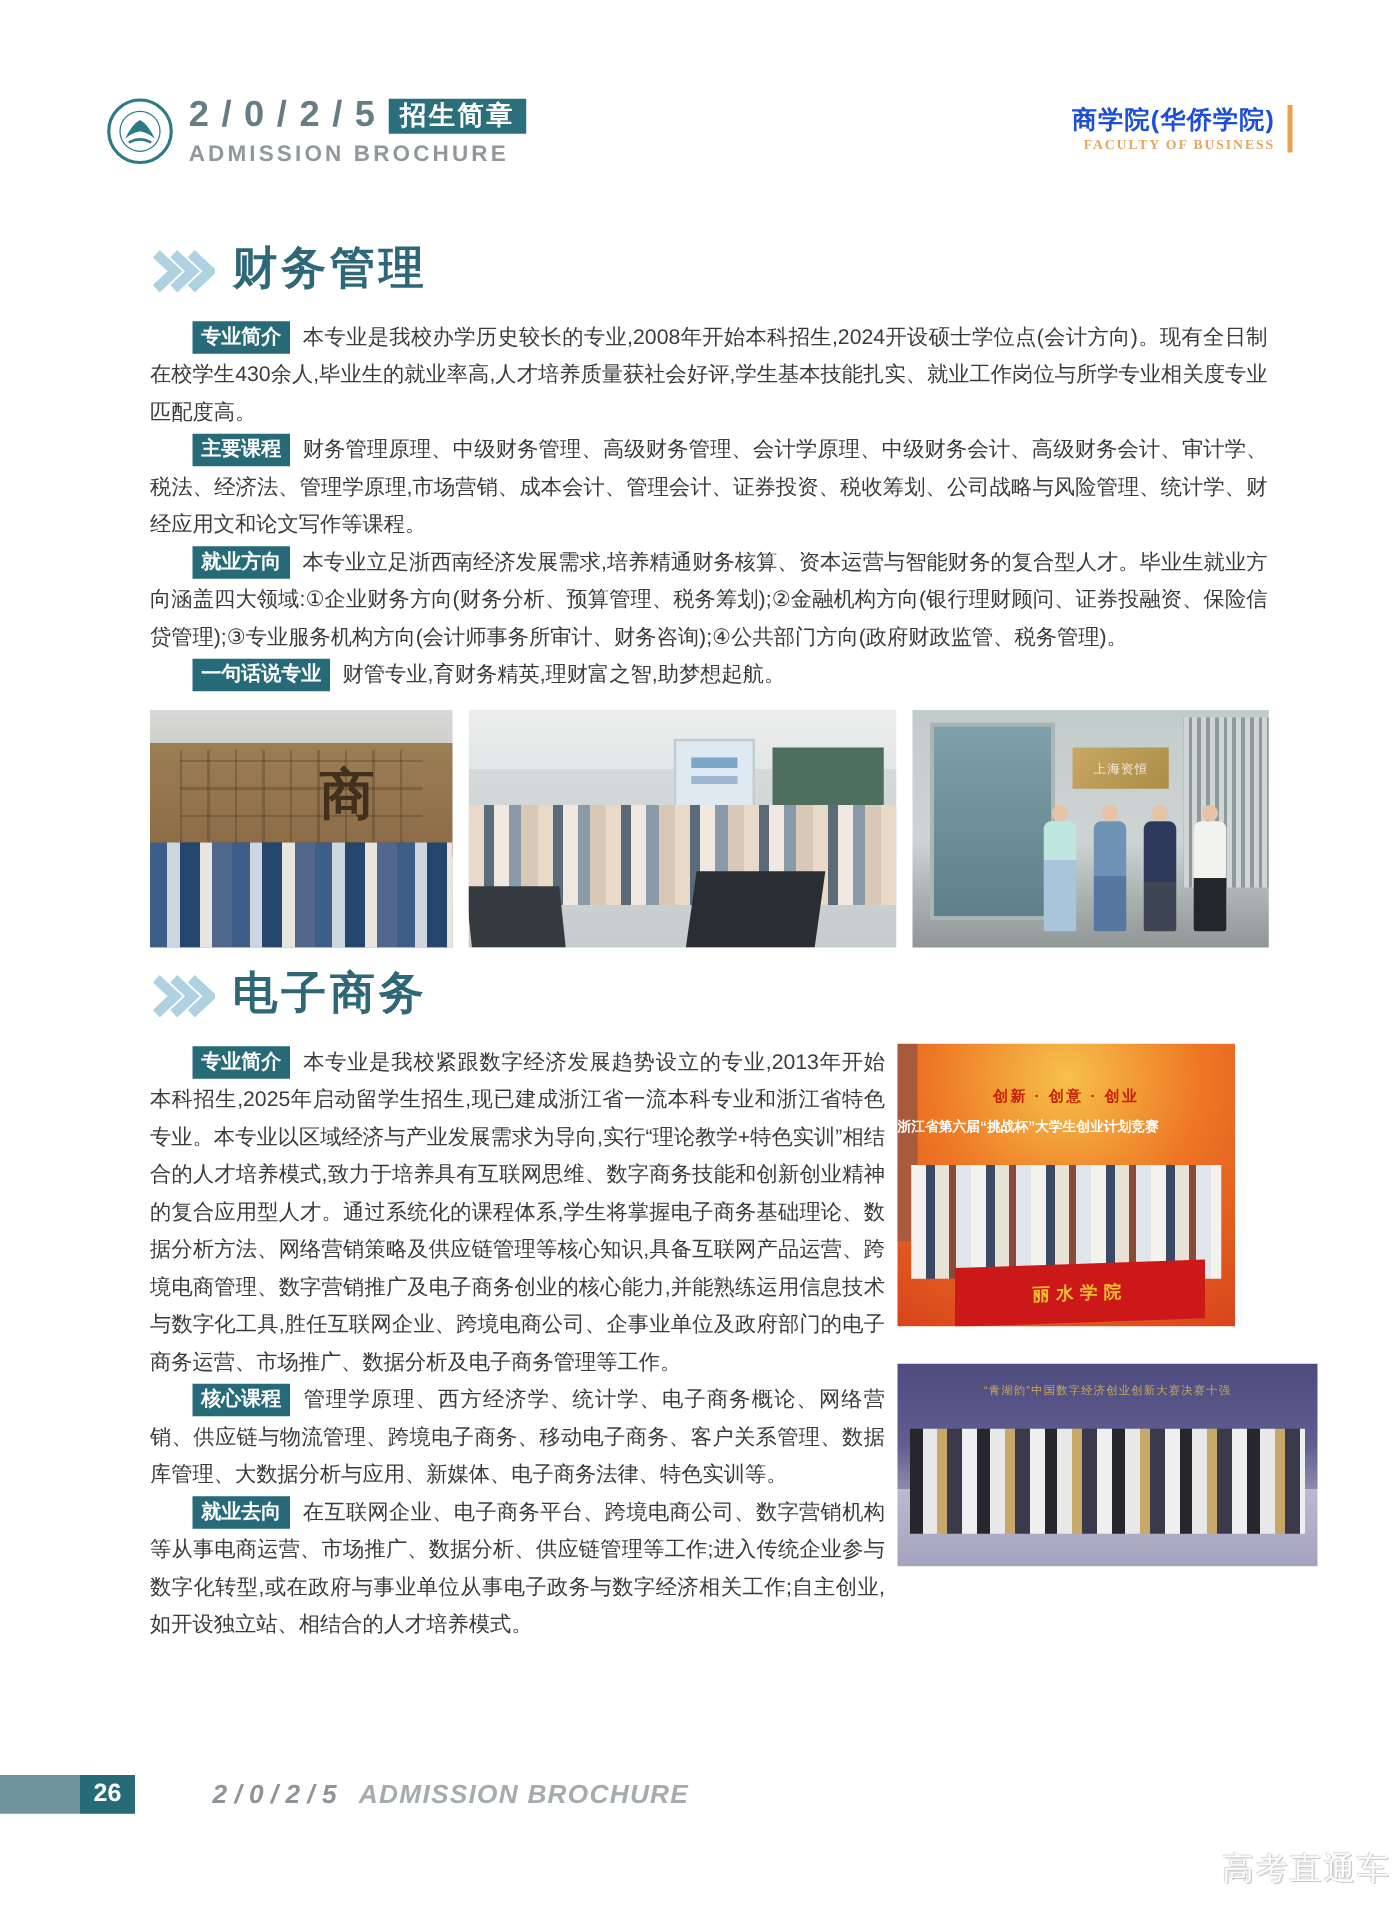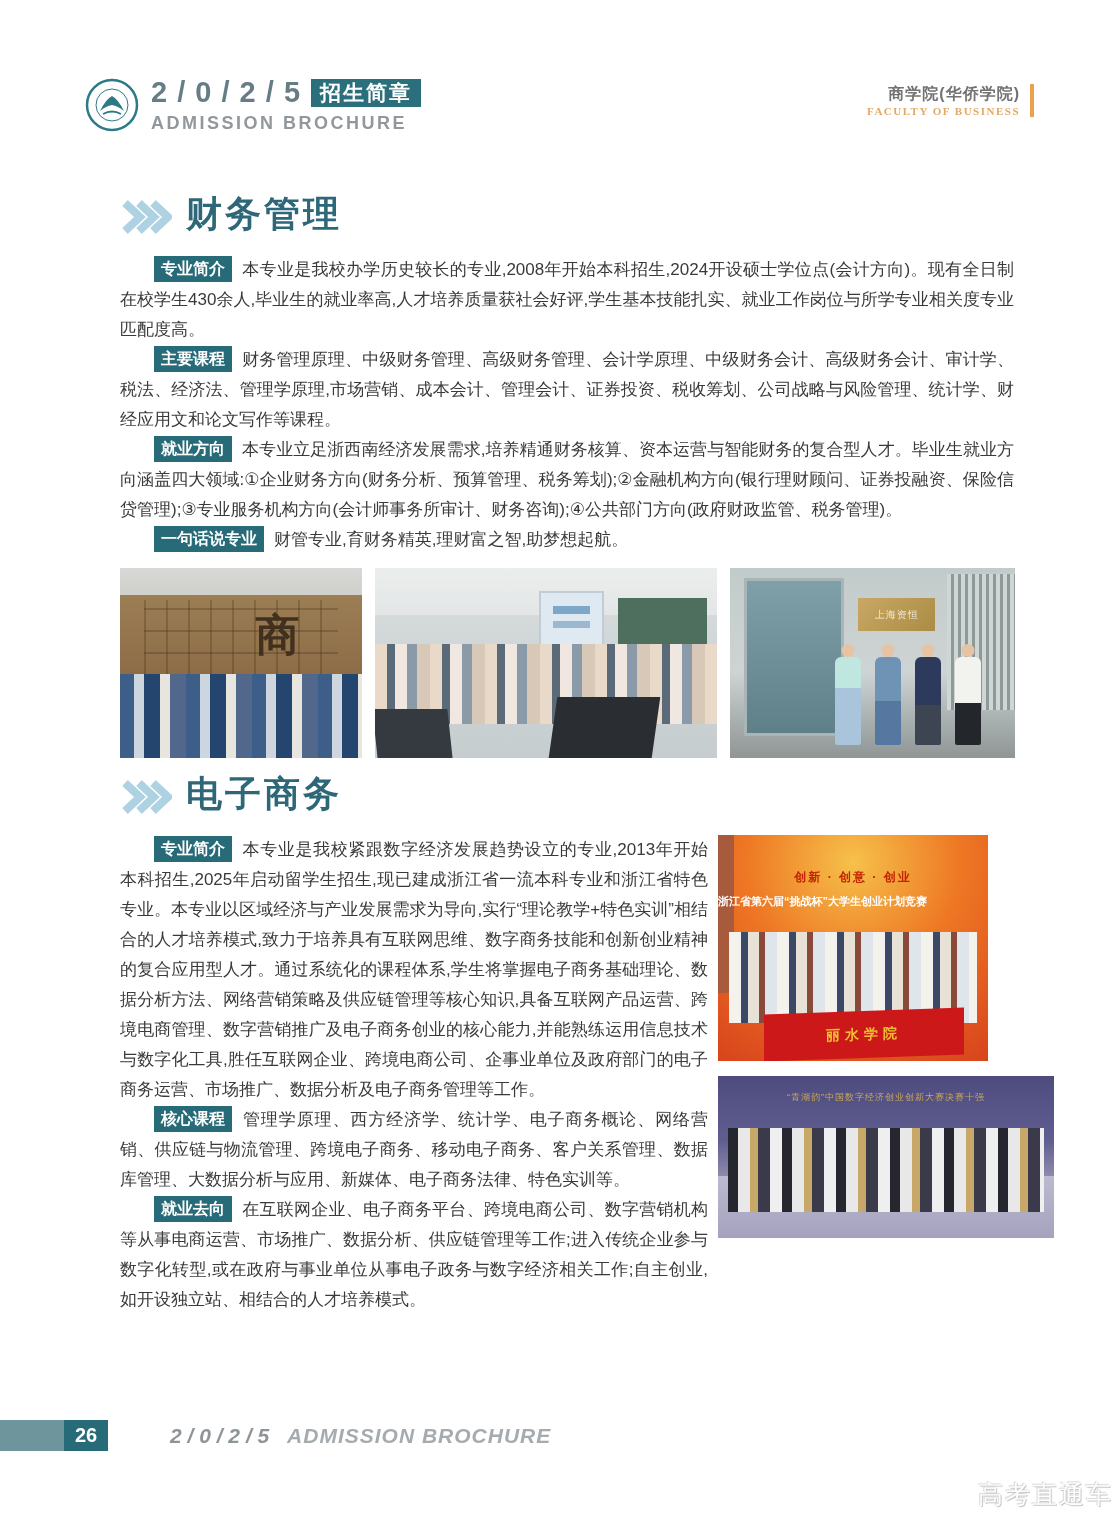--- a/index.html
+++ b/index.html
@@ -10,21 +10,21 @@
   
   .header{position:absolute;top:78px;left:85px;right:84px;display:flex;justify-content:space-between;align-items:flex-start;}
   .hdr-left{display:flex;align-items:flex-start;gap:12px;}
   .seal{width:54px;height:54px;border-radius:50%;flex:0 0 auto;}
   .hdr-title-block{display:flex;flex-direction:column;}
   .hdr-year-row{display:flex;align-items:center;gap:10px;}
   .hdr-year{font-size:29px;font-weight:bold;color:#667d86;letter-spacing:1px;line-height:1;}
   .hdr-badge{background:#2a6f7b;color:#fff;font-size:21px;font-weight:bold;padding:3px 9px 4px;line-height:1;letter-spacing:2px;}
   .hdr-sub{font-size:18px;color:#91989c;font-weight:bold;letter-spacing:2.5px;margin-top:6px;}
   .hdr-right{text-align:right;border-right:4px solid #e8a14f;padding-right:10px;margin-top:6px;}
-  .fac-cn{font-size:16px;font-weight:bold;color:#737373;letter-spacing:1px;line-height:1.2;}
+  .fac-cn{font-size:20px;font-weight:bold;color:#1d4ed8;letter-spacing:1px;line-height:1.2;}
   .fac-en{font-size:11px;color:#e3a863;font-family:"Liberation Serif","DejaVu Serif",serif;font-weight:bold;letter-spacing:1.5px;margin-top:2px;}
   
   .sec1{position:absolute;top:190px;left:120px;width:894px;}
   .sec2{position:absolute;top:770px;left:120px;width:894px;}
   .sec-title{display:flex;align-items:center;gap:14px;margin-bottom:16px;}
   .sec-title h2{margin:0;font-size:36px;font-weight:bold;color:#2e6878;letter-spacing:3px;}
   .chev{flex:0 0 auto;margin-top:4px;}
   .para{margin:0;font-size:17px;line-height:30px;color:#3a3a3a;text-align:justify;text-indent:34px;}
   .badge{display:inline-block;text-indent:0;background:#266b77;color:#ffffff;font-size:16px;font-weight:bold;line-height:1.45;padding:1px 7px 2px;margin-right:10px;vertical-align:1px;}
   
@@ -52,21 +52,21 @@
   .ph3-plaque span{font-size:10px;color:#f0ead8;letter-spacing:1px;}
   .fig{position:absolute;bottom:7%;width:9%;height:46%;border-radius:6px 6px 2px 2px;}
   .fig::before{content:"";position:absolute;top:-13px;left:50%;transform:translateX(-50%);width:13px;height:13px;border-radius:50%;background:#e6c3a5;}
   .fig1{left:37%;background:linear-gradient(180deg,#bfe6df 0 35%,#aac4dc 35%);}
   .fig2{left:51%;background:linear-gradient(180deg,#6f93b5 0 50%,#5577a0 50%);}
   .fig3{left:65%;background:linear-gradient(180deg,#2e3a5c 0 55%,#3d4452 55%);}
   .fig4{left:79%;background:linear-gradient(180deg,#f2f2ef 0 52%,#23262b 52%);}
   
   .sec2-content{display:flex;align-items:flex-start;}
   .sec2-text{width:588px;}
-  .sec2-photos{width:296px;margin-left:10px;display:flex;flex-direction:column;gap:15px;}
+  .sec2-photos{width:296px;margin-left:10px;display:flex;flex-direction:column;gap:30px;}
   .ph4{width:270px;height:226px;background:radial-gradient(circle at 50% 12%,#f6c14a 0%,#ee7724 45%,#d8431c 100%);}
   .ph4-side{position:absolute;left:0;top:0;bottom:30%;width:6%;background:#a85a3c;}
   .ph4-t1{position:absolute;top:15%;left:0;right:0;text-align:center;color:#c42404;font-size:12px;font-weight:bold;letter-spacing:2px;}
   .ph4-t2{position:absolute;top:26%;left:0;right:0;text-align:left;color:#ffffff;font-size:11px;font-weight:bold;}
   .crowd4{position:absolute;bottom:17%;left:4%;right:4%;height:40%;
     background:repeating-linear-gradient(90deg,#f4f2ec 0 12px,#3a4a66 12px 19px,#e8e2d6 19px 30px,#8a4a3a 30px 36px,#dfe5ea 36px 48px);}
   .ph4-flag{position:absolute;bottom:1%;left:17%;right:9%;height:21%;background:#cc1818;transform:skewY(-2deg);display:flex;align-items:center;justify-content:center;color:#f0c030;font-size:14px;font-weight:bold;letter-spacing:5px;}
   .ph5{width:336px;height:162px;background:linear-gradient(180deg,#4e4c7e 0%,#605e90 40%,#8d8bad 62%,#bcbad0 62%,#a4a2bd 100%);}
   .ph5-t1{position:absolute;top:9%;left:0;right:0;text-align:center;color:#c8a858;font-size:9px;letter-spacing:1px;}
   .crowd5{position:absolute;top:32%;left:3%;right:3%;height:52%;

